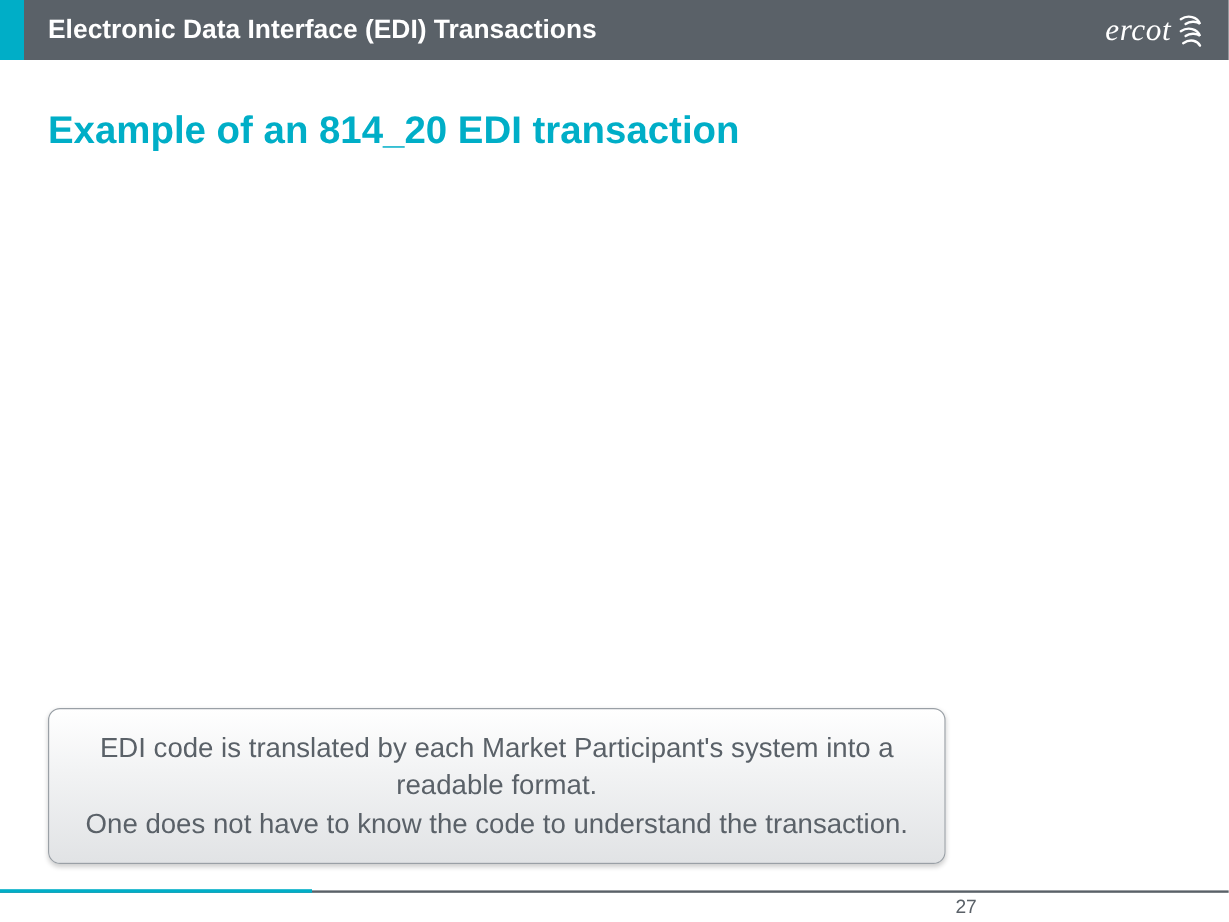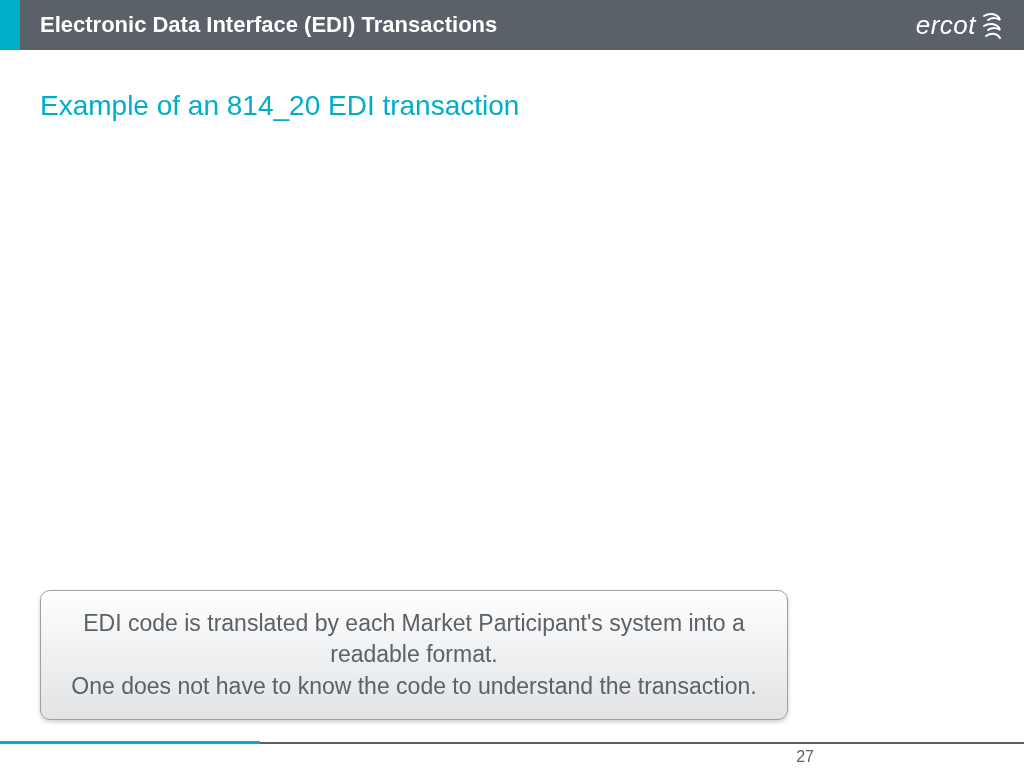--- a/index.html
+++ b/index.html
@@ -2,23 +2,23 @@
 <html><head>
 <meta charset="utf-8">
 <style>
   * { margin: 0; padding: 0; box-sizing: border-box; }
   html, body { width: 1024px; height: 768px; font-family: Arial, Helvetica, sans-serif; background: #fff; overflow: hidden; }
   .slide { position: relative; width: 828px; height: 768px; }
   .header-bar { position: absolute; top: 0; left: 0; width: 1024px; height: 50px; background: #5a6168; display: flex; align-items: center; }
   .header-accent { width: 20px; height: 50px; background: #00aec7; flex: 0 0 20px; }
   .header-title { color: #ffffff; font-size: 22px; font-weight: bold; margin-left: 20px; flex: 1; }
   .header-logo { margin-right: 20px; display: flex; align-items: center; }
-  .logo-text { font-family: Liberation Sans, sans-serif; font-style: italic; font-size: 26px; color: #ffffff; letter-spacing: 0.5px; }
+  .logo-text { font-family: Liberation Serif, serif; font-style: italic; font-size: 26px; color: #ffffff; letter-spacing: 0.5px; }
   .logo-swirl { width: 24px; height: 30px; margin-left: 4px; position: relative; }
-  .slide-title { position: absolute; top: 90px; left: 40px; color: #00aec7; font-size: 28px; font-weight: normal; }
+  .slide-title { position: absolute; top: 90px; left: 40px; color: #00aec7; font-size: 32px; font-weight: bold; }
   .callout { position: absolute; left: 40px; right: 40px; top: 590px; height: 130px; border: 1px solid #9aa0a6; border-radius: 10px; background: linear-gradient(to bottom, #ffffff 0%, #f2f3f4 40%, #e1e3e5 100%); box-shadow: 0 2px 4px rgba(0,0,0,0.2); display: flex; flex-direction: column; justify-content: center; padding: 14px 30px; }
   .callout-line { color: #5a6168; font-size: 23px; text-align: center; line-height: 1.35; }
   .footer-rule { position: absolute; left: 0; bottom: 24px; width: 1024px; height: 2px; background: #5a6168; }
   .footer-rule-accent { position: absolute; left: 0; bottom: 24px; width: 260px; height: 3px; background: #00aec7; }
   .page-number { position: absolute; right: 14px; bottom: 2px; color: #5a6168; font-size: 16px; margin-left: 28px; }
 </style>
 </head>
 <body>
 
 <div class="slide">

